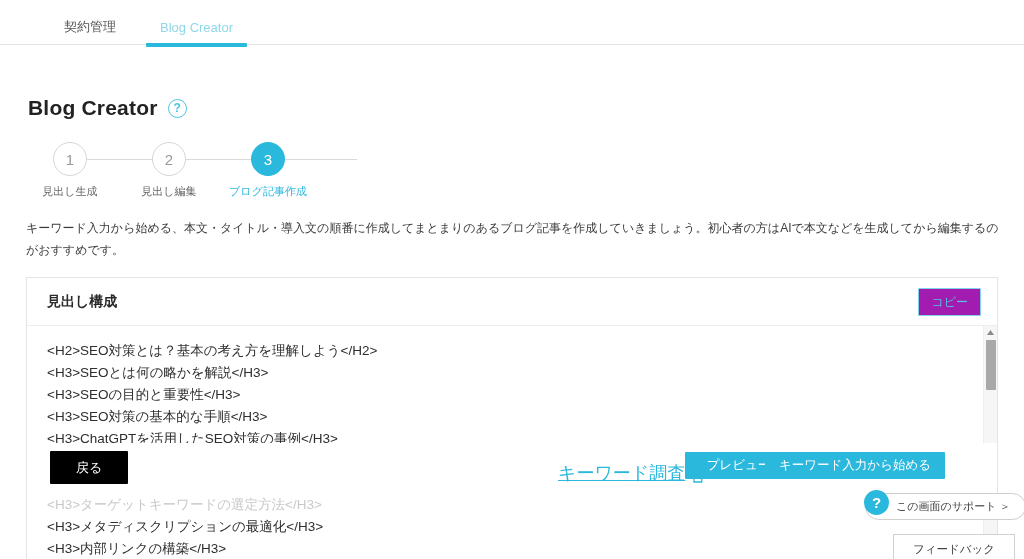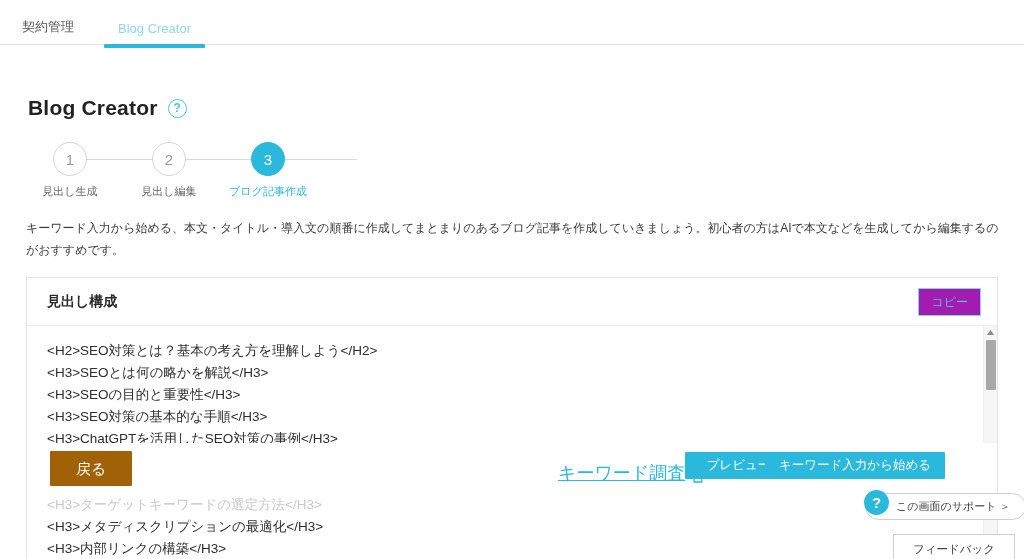--- a/index.html
+++ b/index.html
@@ -11,21 +11,21 @@
     font-family: "Liberation Sans", "DejaVu Sans", sans-serif;
     color: #333333;
   }
   #app { position: relative; width: 1024px; height: 559px; background: #fff; }
 
   
   .tabbar {
     position: absolute; top: 0; left: 0; width: 1024px; height: 45px;
     border-bottom: 1px solid #e2e2e2;
   }
-  .tabs { display: flex; align-items: flex-end; }
+  .tabs { display: flex; align-items: center; padding-left: 42px; }
   .tab {
     position: relative;
     padding: 18px 22px 12px 22px;
     font-size: 13px;
     color: #555;
     cursor: pointer;
     white-space: nowrap;
   }
   .tab.active { color: #8ed8ea; }
   .tab.active::after {
@@ -105,22 +105,22 @@
   }
 
   
   .actionbar {
     position: absolute; left: 27px; top: 443px; width: 970px; height: 52px;
     background: #ffffff;
     display: flex; align-items: center;
   }
   .back-btn {
     position: absolute; left: 23px; top: 8px;
-    background: #a16207; color: #fff; border: none;
-    font-size: 15px; padding: 10px 26px; cursor: pointer; line-height: 1;
+    background: #000000; color: #fff; border: none;
+    font-size: 13px; padding: 10px 26px; cursor: pointer; line-height: 1;
     border-radius: 1px;
   }
   .kw-link {
     position: absolute; left: 531px; top: 18px;
     color: #2bb8dd; font-size: 18px; text-decoration: underline;
     cursor: pointer; display: flex; align-items: center; gap: 8px;
   }
   .ext-icon { display: inline-block; width: 12px; height: 12px; }
   .cyan-btn {
     position: absolute; top: 9px;

